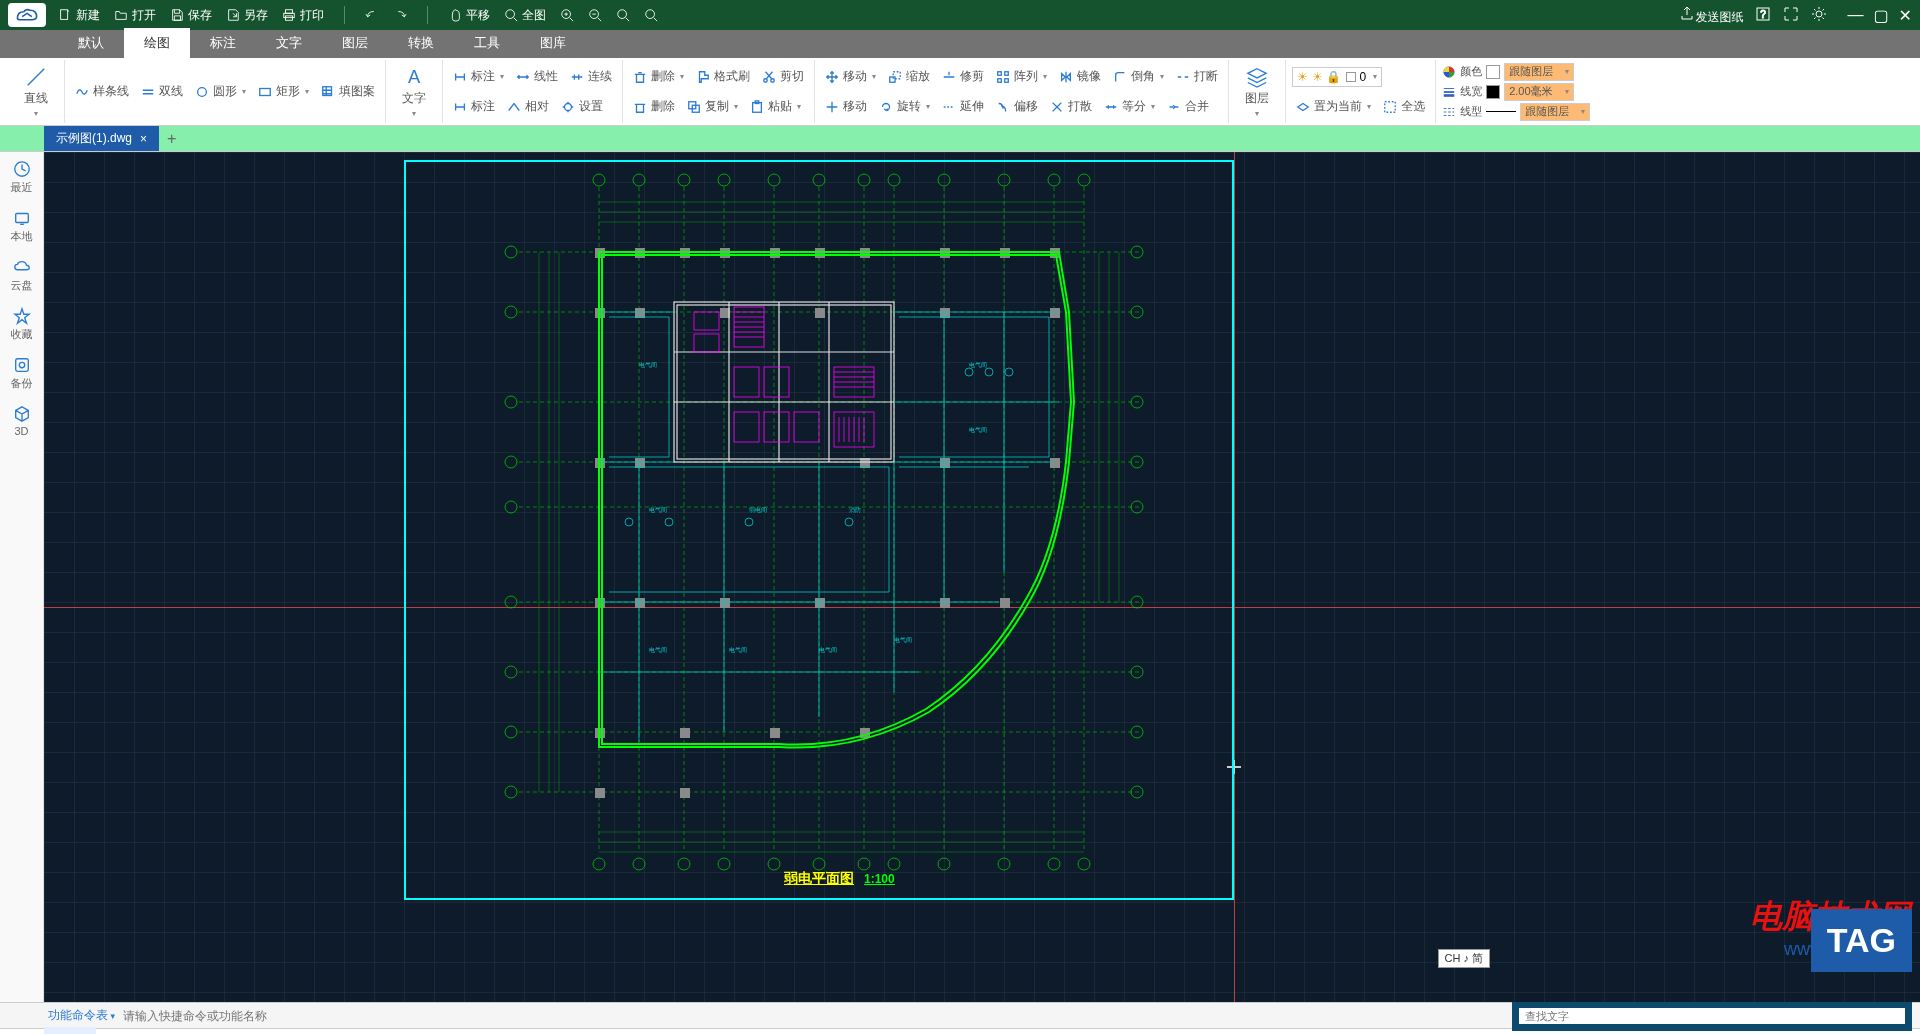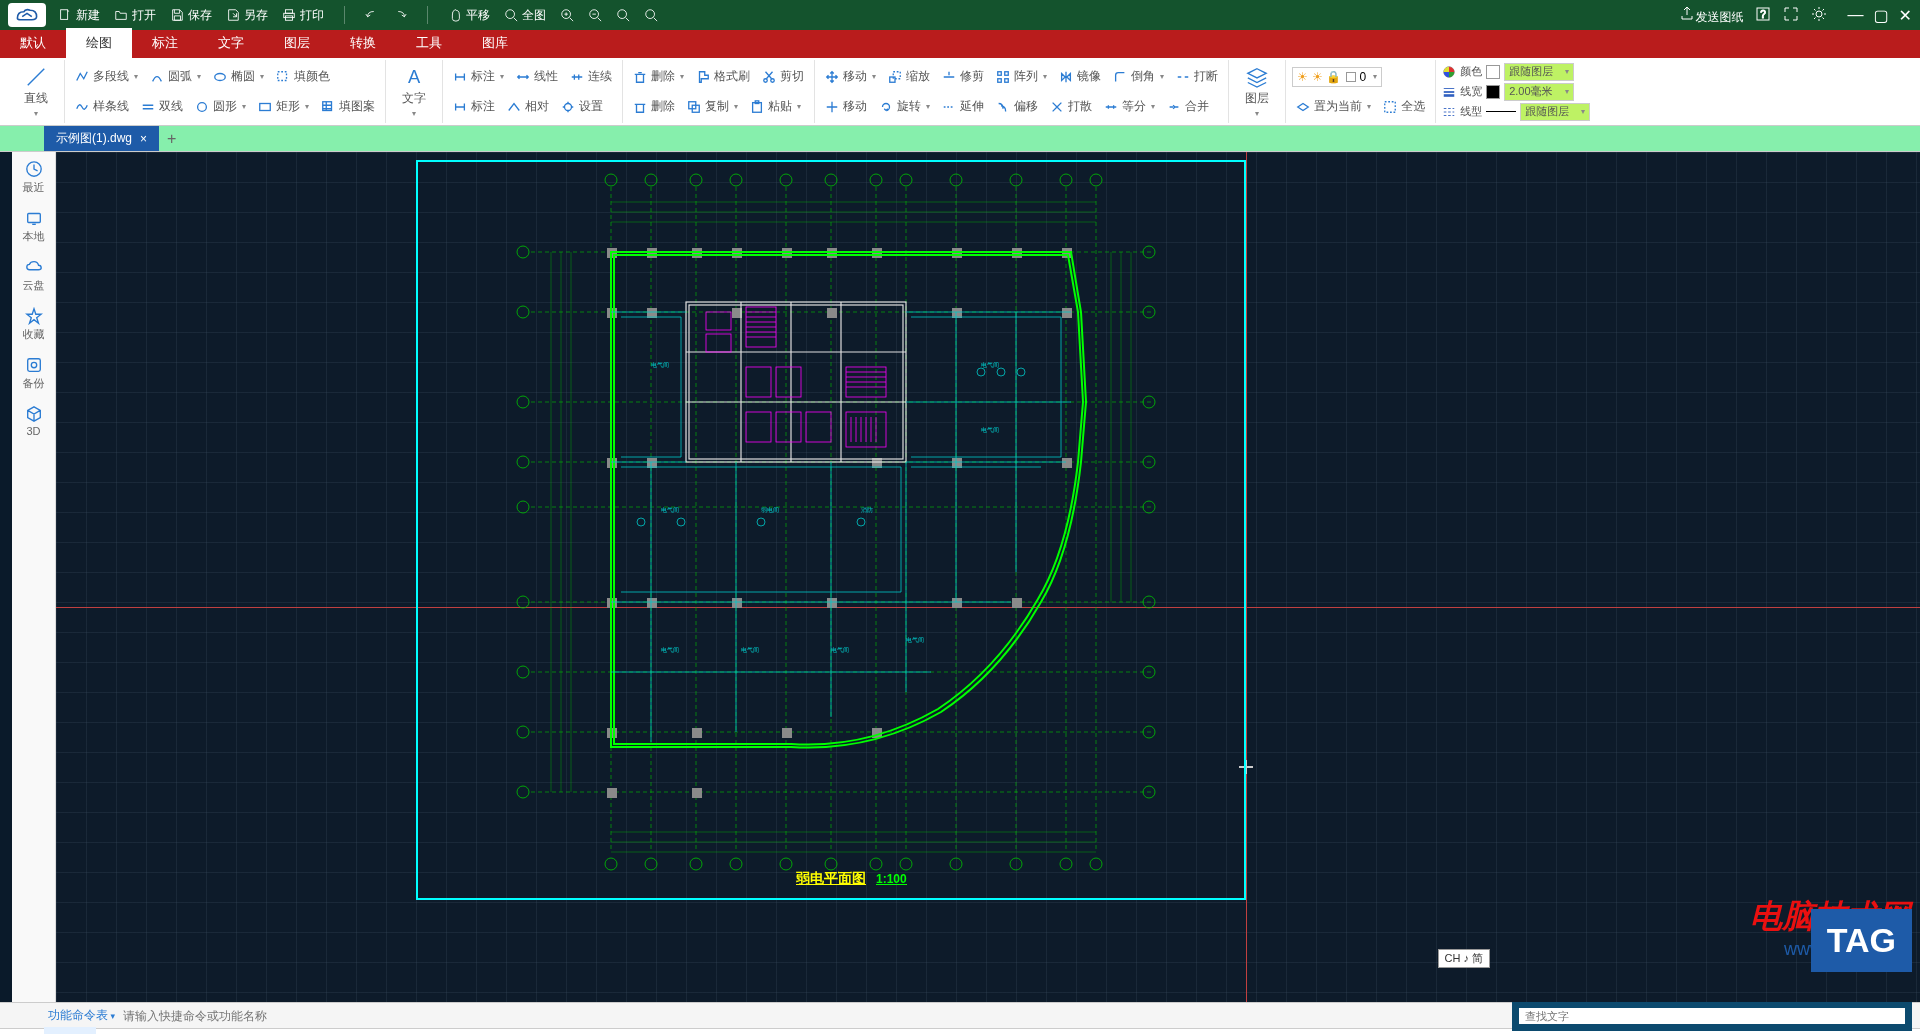--- a/index.html
+++ b/index.html
@@ -12,49 +12,49 @@
 .title-actions { display: flex; gap: 14px; align-items: center; }
 .title-actions .tbtn { display: flex; align-items: center; gap: 4px; cursor: pointer; }
 .title-actions svg { width: 14px; height: 14px; fill: #fff; }
 .title-sep { width: 1px; height: 18px; background: rgba(255,255,255,0.3); margin: 0 6px; }
 .title-right { margin-left: auto; display: flex; align-items: center; gap: 12px; }
 .title-right svg { width: 16px; height: 16px; fill: #fff; stroke: #fff; }
 .win-controls { display: flex; gap: 10px; margin-left: 8px; }
 .win-controls span { cursor: pointer; font-size: 16px; }
 
 
-.menubar { height: 28px; background: #b91c1c; display: flex; align-items: flex-end; }
+.menubar { height: 28px; background: #737373; display: flex; align-items: flex-end; padding-left: 58px; }
 .menu-item { padding: 6px 20px; color: #fff; font-size: 13px; cursor: pointer; }
 .menu-item.active { background: #fff; color: #333; }
 
 
 .ribbon { height: 68px; background: #fff; border-bottom: 1px solid #ccc; display: flex; padding: 2px 8px; font-size: 12px; }
 .ribbon-group { display: flex; flex-direction: column; padding: 0 6px; border-right: 1px solid #e3e3e3; justify-content: center; }
 .ribbon-big { display: flex; flex-direction: column; align-items: center; justify-content: center; padding: 4px 10px; cursor: pointer; color: #555; gap: 2px; }
 .ribbon-big svg { width: 22px; height: 22px; stroke: #2b7cd3; fill: none; stroke-width: 1.5; }
 .ribbon-row { display: flex; gap: 4px; align-items: center; height: 30px; }
 .ribbon-small { display: flex; align-items: center; gap: 4px; padding: 2px 4px; cursor: pointer; color: #555; white-space: nowrap; }
 .ribbon-small svg { width: 14px; height: 14px; stroke: #2b7cd3; fill: none; stroke-width: 1.5; }
 .ribbon-small.dd::after { content: "▾"; font-size: 8px; color: #888; margin-left: 1px; }
 .prop-row { display: flex; align-items: center; gap: 4px; height: 20px; font-size: 11px; color: #555; }
 .prop-row .swatch { width: 14px; height: 14px; border: 1px solid #999; }
-.prop-row select, .prop-row .combo { border: 1px solid #ccc; height: 18px; font-size: 11px; padding: 0 4px; background: #bef264; }
+.prop-row select, .prop-row .combo { border: 1px solid #ccc; height: 18px; font-size: 11px; padding: 0 4px; background: #fdba74; }
 .combo { display: flex; align-items: center; gap: 4px; min-width: 70px; justify-content: space-between; }
 .combo::after { content: "▾"; font-size: 8px; color: #888; }
 .layer-combo { border: 1px solid #ccc; height: 20px; width: 90px; display: flex; align-items: center; padding: 0 4px; gap: 4px; }
 
 
 .doc-tabs { height: 26px; background: #86efac; display: flex; align-items: center; padding-left: 44px; border-bottom: 1px solid #ccc; }
 .doc-tab { background: #1e5ba8; color: #fff; padding: 4px 12px; font-size: 12px; display: flex; align-items: center; gap: 8px; }
 .doc-tab .close { cursor: pointer; }
 .add-tab { margin-left: 8px; font-size: 16px; color: #666; cursor: pointer; }
 
 
 .main { display: flex; height: 850px; }
-.sidebar { width: 44px; background: #f9f9f9; border-right: 1px solid #ddd; display: flex; flex-direction: column; align-items: center; padding-top: 8px; gap: 14px; margin-left: 12px; }
+.sidebar { width: 44px; background: #f9f9f9; border-right: 1px solid #ddd; display: flex; flex-direction: column; align-items: center; padding-top: 8px; gap: 14px; }
 .side-item { display: flex; flex-direction: column; align-items: center; gap: 2px; cursor: pointer; font-size: 11px; color: #666; }
 .side-item svg { width: 18px; height: 18px; stroke: #2b7cd3; fill: none; stroke-width: 1.5; }
 
 .canvas-wrap { flex: 1; position: relative; background: #0d1b2a; overflow: hidden; }
 .grid { position: absolute; inset: 0; background-image: linear-gradient(rgba(100,120,140,0.15) 1px, transparent 1px), linear-gradient(90deg, rgba(100,120,140,0.15) 1px, transparent 1px); background-size: 30px 30px; }
 .crosshair-h { position: absolute; left: 0; right: 0; top: 455px; height: 1px; background: #c04040; }
 .crosshair-v { position: absolute; top: 0; bottom: 0; left: 1190px; width: 1px; background: #c04040; }
 .cursor-mark { position: absolute; left: 1183px; top: 608px; width: 14px; height: 14px; }
 .cursor-mark::before, .cursor-mark::after { content: ""; position: absolute; background: #ccc; }
 .cursor-mark::before { left: 6px; top: 0; width: 2px; height: 14px; }
@@ -219,46 +219,20 @@
   <div class="ribbon-group">
     <div class="ribbon-big">
       <svg viewBox="0 0 24 24">
           <path d="M3 21 L21 3"></path>
         </svg>
       <span>直线</span>
         <span style="font-size:8px;color:#888">▾</span>
     </div>
   </div>
   <div class="ribbon-group">
-    <div class="ribbon-row">
-      <span class="ribbon-small dd">
-          <svg viewBox="0 0 16 16">
-            <path d="M2 12 L6 4 L10 10 L14 2"></path>
-          </svg>
-          <span>多段线</span>
-        </span>
-      <span class="ribbon-small dd">
-          <svg viewBox="0 0 16 16">
-            <path d="M3 13 Q8 2 13 13"></path>
-          </svg>
-          <span>圆弧</span>
-        </span>
-      <span class="ribbon-small dd">
-          <svg viewBox="0 0 16 16">
-            <ellipse cx="8" cy="8" rx="6" ry="4"></ellipse>
-          </svg>
-          <span>椭圆</span>
-        </span>
-      <span class="ribbon-small">
-          <svg viewBox="0 0 16 16">
-            <rect x="2" y="2" width="10" height="10" stroke-dasharray="2"></rect>
-          </svg>
-          <span>填颜色</span>
-        </span>
-    </div>
     <div class="ribbon-row">
       <span class="ribbon-small">
           <svg viewBox="0 0 16 16">
             <path d="M2 10 Q5 2 8 8 T14 6"></path>
           </svg>
           <span>样条线</span>
         </span>
       <span class="ribbon-small">
           <svg viewBox="0 0 16 16">
             <path d="M2 6 L14 6 M2 10 L14 10"></path>

